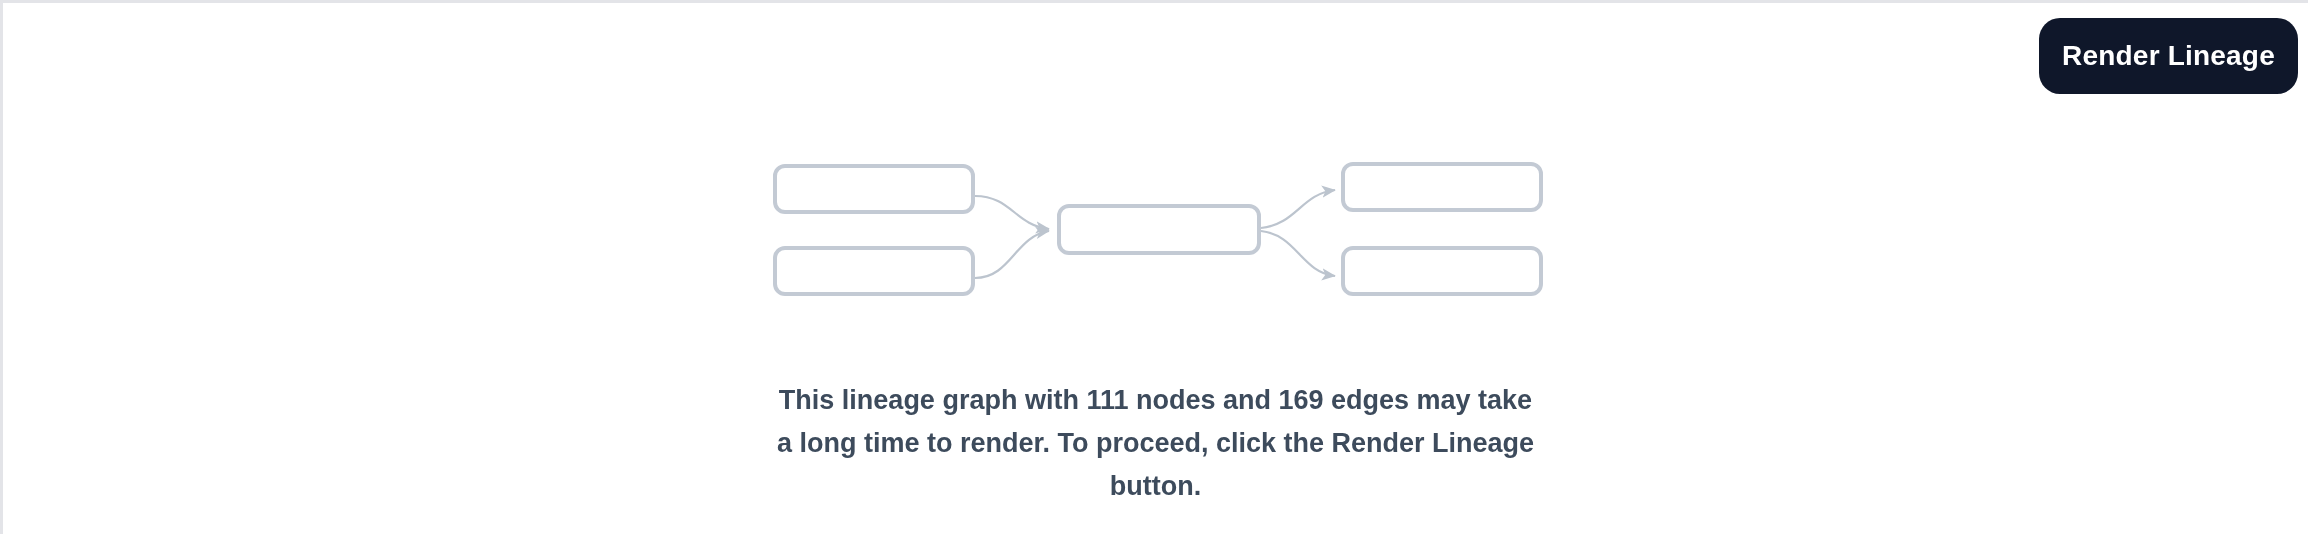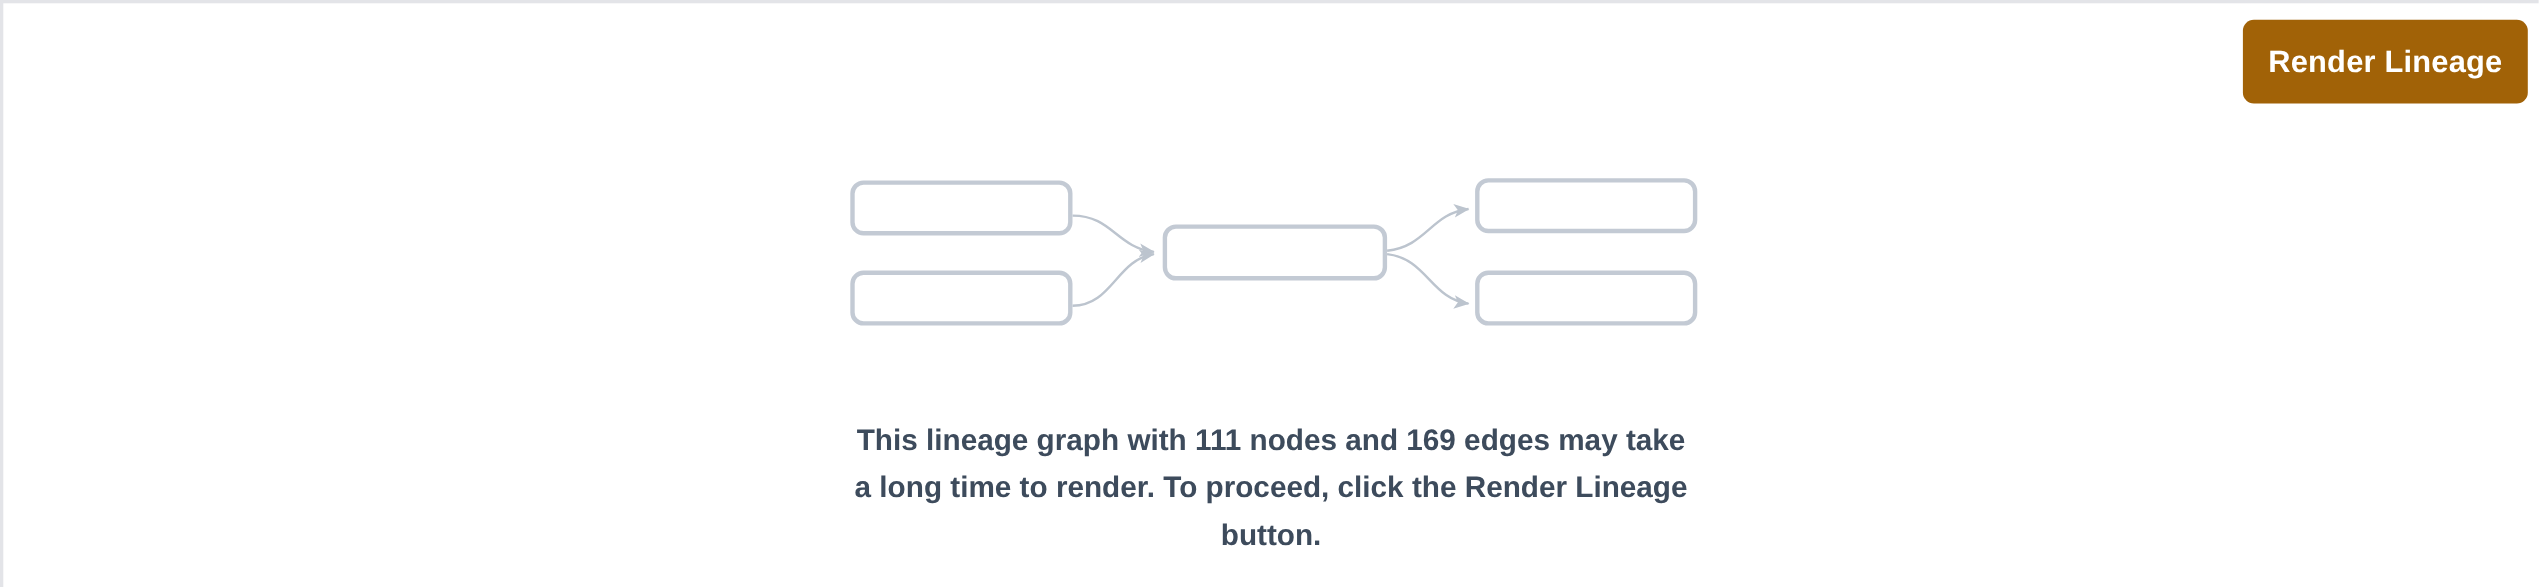--- a/index.html
+++ b/index.html
@@ -21,24 +21,24 @@
     overflow: hidden;
   }
 
   
   .render-lineage-button {
     position: absolute;
     left: 2036px;
     top: 15px;
     width: 259px;
     height: 76px;
-    background: #a16207;
+    background: #0f172a;
     color: #ffffff;
     border: none;
-    border-radius: 10px;
+    border-radius: 21px;
     font-family: "Liberation Sans", sans-serif;
     font-size: 28px;
     font-weight: bold;
     letter-spacing: 0.2px;
     cursor: pointer;
     display: flex;
     align-items: center;
     justify-content: center;
     padding: 0;
   }

